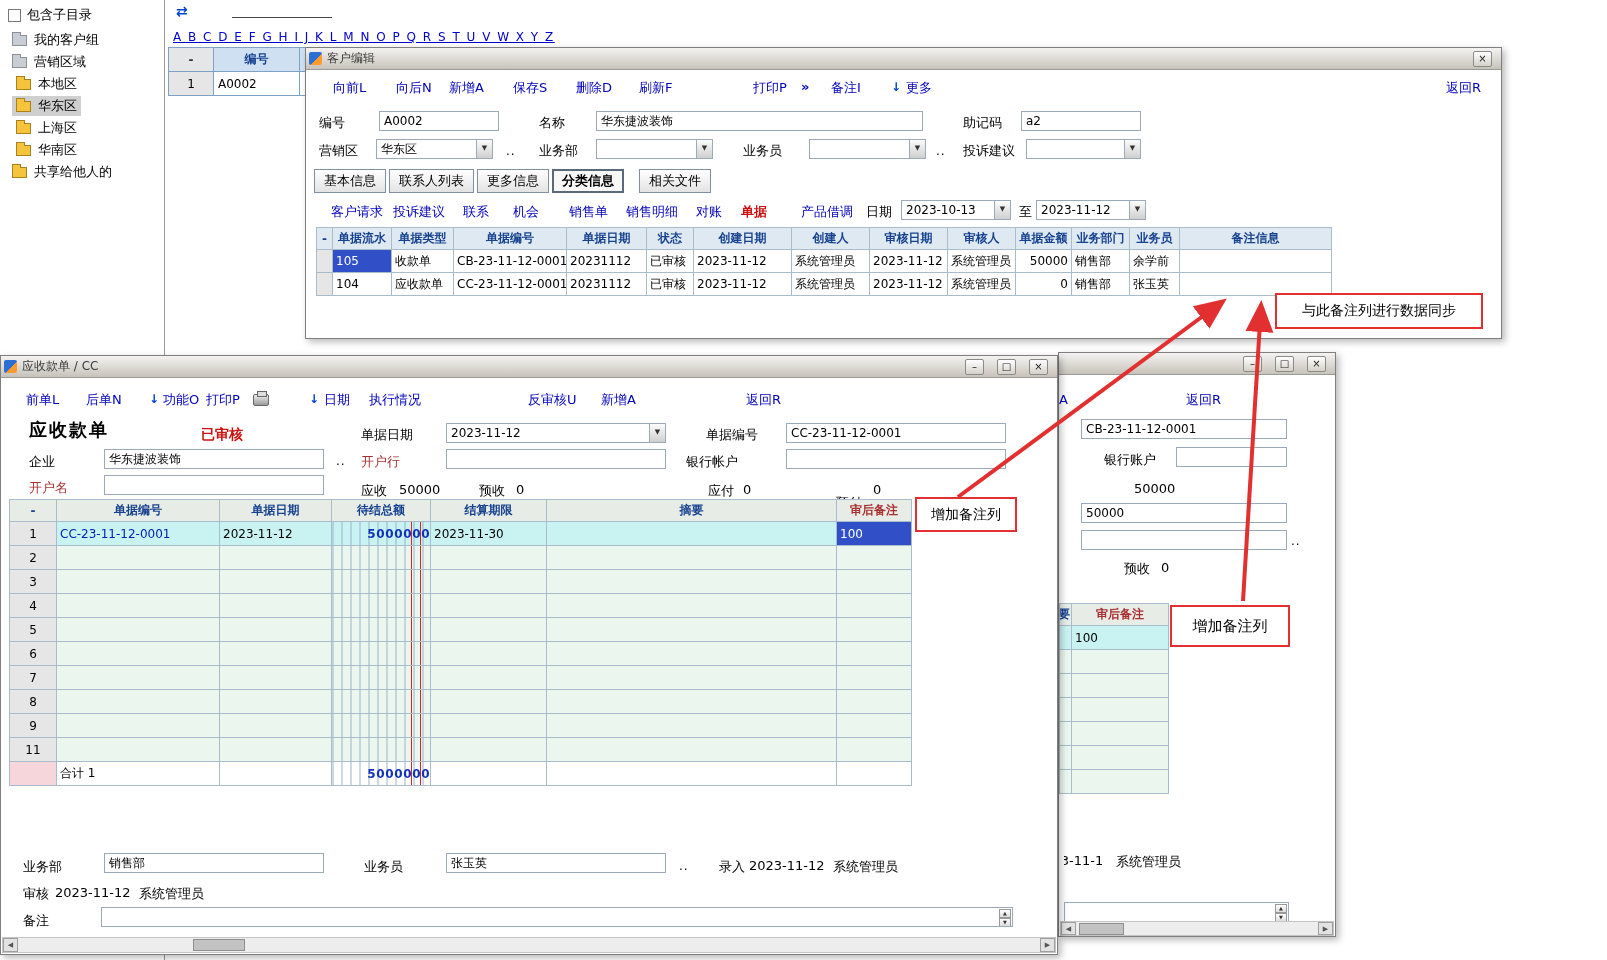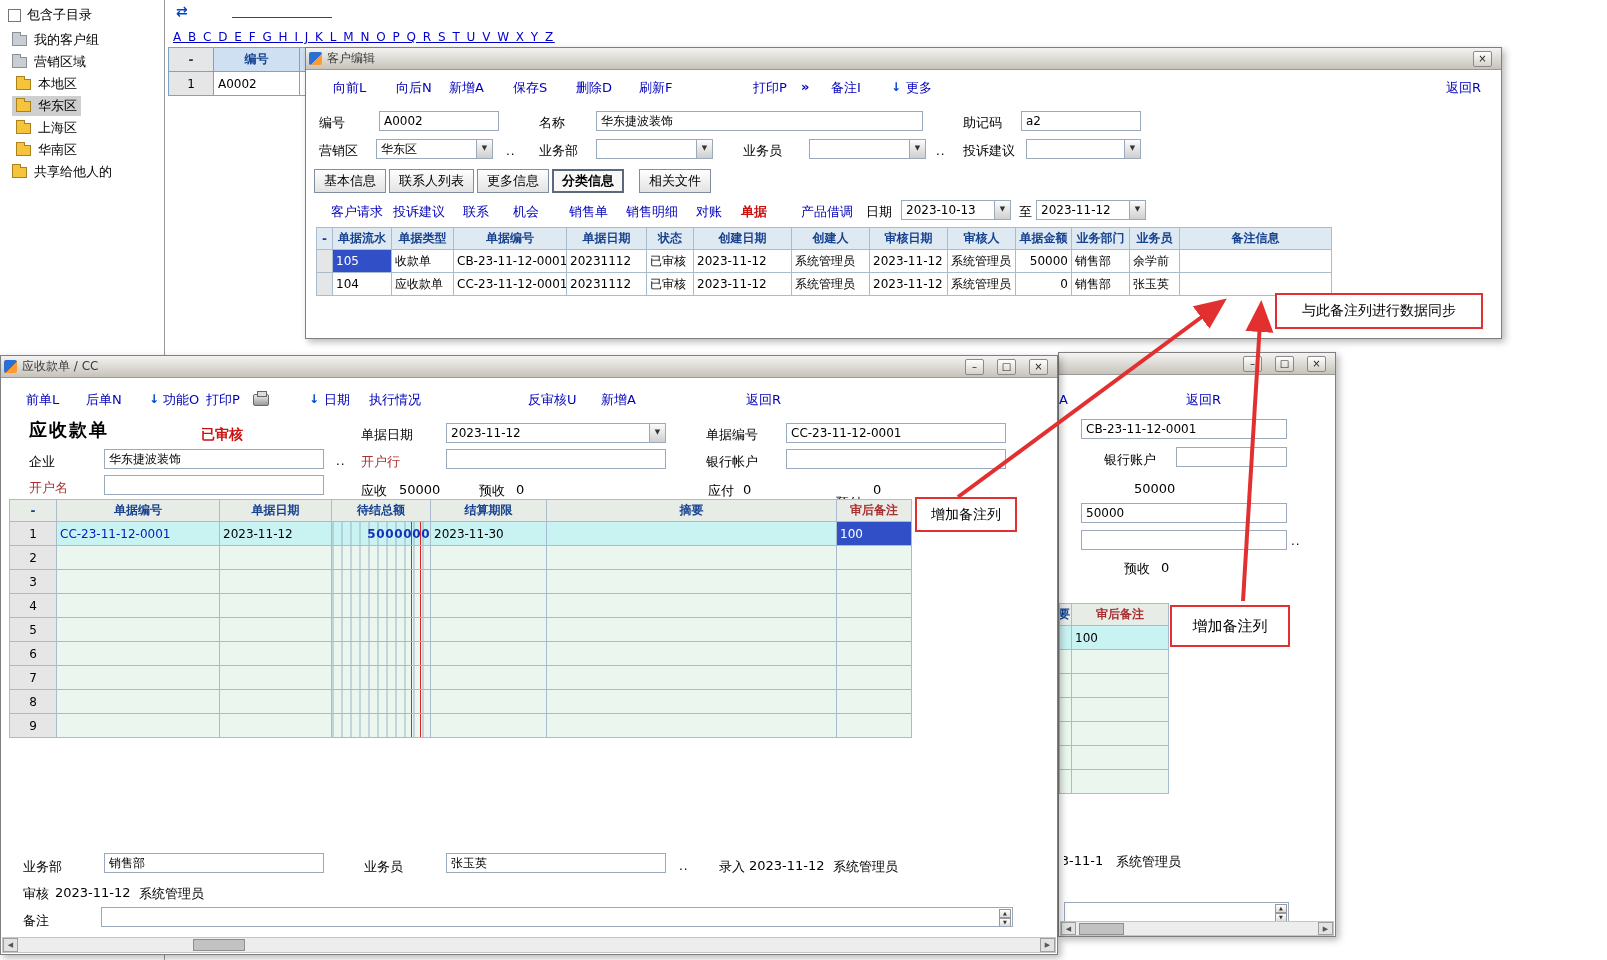--- a/index.html
+++ b/index.html
@@ -400,21 +400,21 @@
     <span class="arrowbtn">▼</span>
   </div>
   <span class="lbl" style="left:705px;top:70px;">单据编号</span>
   <div class="fld" style="left:785px;top:67px;width:220px;">CC-23-11-12-0001</div>
 
   <span class="lbl" style="left:28px;top:97px;">企业</span>
   <div class="fld" style="left:103px;top:93px;width:220px;">华东捷波装饰</div>
   <span class="dots" style="left:335px;top:98px;">..</span>
   <span class="lbl redlbl" style="left:360px;top:97px;">开户行</span>
   <div class="fld" style="left:445px;top:93px;width:220px;"></div>
-  <span class="lbl" style="left:705px;top:97px;">银行帐户</span>
+  <span class="lbl" style="left:685px;top:97px;">银行帐户</span>
   <div class="fld" style="left:785px;top:93px;width:220px;"></div>
 
   <span class="lbl redlbl" style="left:28px;top:123px;">开户名</span>
   <div class="fld" style="left:103px;top:119px;width:220px;"></div>
   <span class="lbl" style="left:360px;top:126px;">应收</span>
   <span class="lbl" style="left:398px;top:126px;">50000</span>
   <span class="lbl" style="left:478px;top:126px;">预收</span>
   <span class="lbl" style="left:515px;top:126px;">0</span>
   <span class="lbl" style="left:707px;top:126px;text-align:right;">应付</span>
   <span class="lbl" style="left:742px;top:126px;">0</span>
@@ -525,20 +525,48 @@
         </tr>
     <tr class="er">
           <td class="rn">9</td>
           <td></td>
           <td></td>
           <td class="amt"></td>
           <td></td>
           <td></td>
           <td></td>
         </tr>
+    <tr class="er">
+          <td class="rn">11</td>
+          <td></td>
+          <td></td>
+          <td class="amt"></td>
+          <td></td>
+          <td></td>
+          <td></td>
+        </tr>
+    <tr class="totalrow">
+      <td class="pink"></td>
+      <td>合计 1</td>
+      <td></td>
+      <td class="amt">
+            <div class="digits">
+              <span>5</span>
+              <span>0</span>
+              <span>0</span>
+              <span>0</span>
+              <span>0</span>
+              <span>0</span>
+              <span>0</span>
+            </div>
+          </td>
+      <td></td>
+      <td></td>
+      <td></td>
+    </tr>
   </tbody>
     </table>
 
   <span class="lbl" style="left:22px;top:502px;">业务部</span>
   <div class="fld" style="left:103px;top:497px;width:220px;">销售部</div>
   <span class="lbl" style="left:363px;top:502px;">业务员</span>
   <div class="fld" style="left:445px;top:497px;width:220px;">张玉英</div>
   <span class="dots" style="left:678px;top:503px;">..</span>
   <span class="lbl" style="left:718px;top:502px;">录入</span>
   <span class="lbl" style="left:748px;top:502px;">2023-11-12</span>

